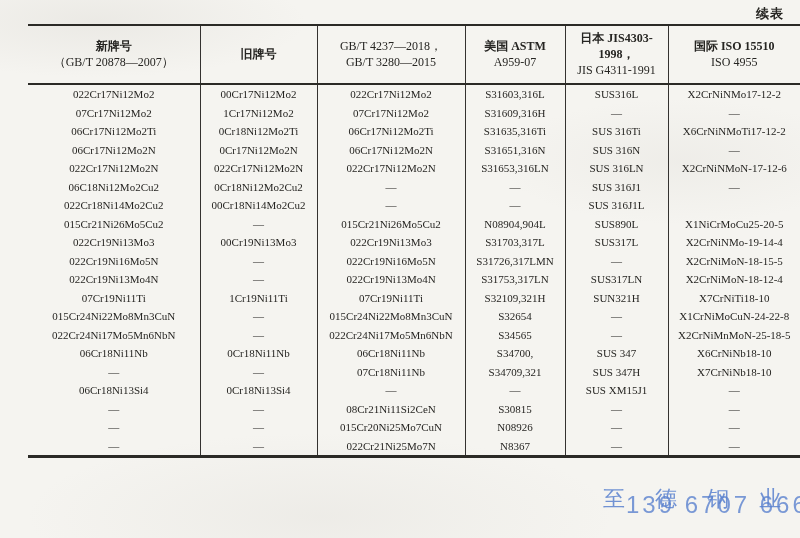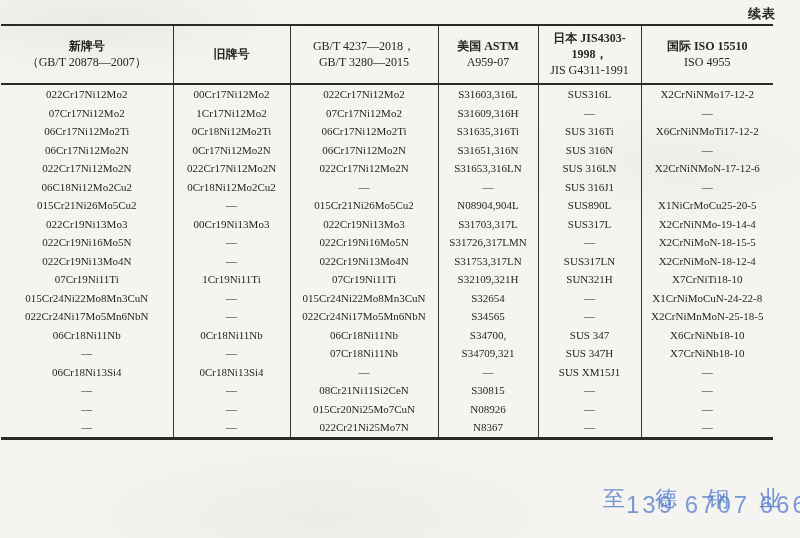--- a/index.html
+++ b/index.html
@@ -10,25 +10,25 @@
     color:#262522;
   }
   .sheet{
     position:absolute;inset:0;
     background:
       radial-gradient(ellipse 300px 80px at 12% 4%, rgba(190,186,178,.18), transparent 70%),
       radial-gradient(ellipse 260px 90px at 85% 30%, rgba(190,186,178,.12), transparent 70%),
       radial-gradient(ellipse 420px 120px at 40% 96%, rgba(190,186,178,.14), transparent 70%);
   }
   .cont-label{
-    position:absolute;top:5px;right:24px;
+    position:absolute;top:5px;right:16px;
     font-size:13px;font-weight:bold;letter-spacing:1px;
   }
   table.grades{
-    position:absolute;left:1px;top:24px;width:772px;
+    position:absolute;left:28px;top:24px;width:772px;
     border-collapse:collapse;table-layout:fixed;
     border-top:2px solid #2b2a26;
     border-bottom:3px solid #2b2a26;
   }
   col.c1{width:172px}col.c2{width:117px}col.c3{width:148px}
   col.c4{width:100px}col.c5{width:103px}col.c6{width:132px}
   th{
     font-weight:normal;font-size:12px;line-height:16px;
     padding:4px 2px 5px 2px;text-align:center;vertical-align:middle;
     border-bottom:2px solid #2b2a26;
@@ -139,20 +139,28 @@
         </tr>
         <tr>
           <td>06C18Ni12Mo2Cu2</td>
           <td>0Cr18Ni12Mo2Cu2</td>
           <td>—</td>
           <td>—</td>
           <td>SUS 316J1</td>
           <td>—</td>
         </tr>
         <tr>
+          <td>022Cr18Ni14Mo2Cu2</td>
+          <td>00Cr18Ni14Mo2Cu2</td>
+          <td>—</td>
+          <td>—</td>
+          <td>SUS 316J1L</td>
+          <td></td>
+        </tr>
+        <tr>
           <td>015Cr21Ni26Mo5Cu2</td>
           <td>—</td>
           <td>015Cr21Ni26Mo5Cu2</td>
           <td>N08904,904L</td>
           <td>SUS890L</td>
           <td>X1NiCrMoCu25-20-5</td>
         </tr>
         <tr>
           <td>022Cr19Ni13Mo3</td>
           <td>00Cr19Ni13Mo3</td>

